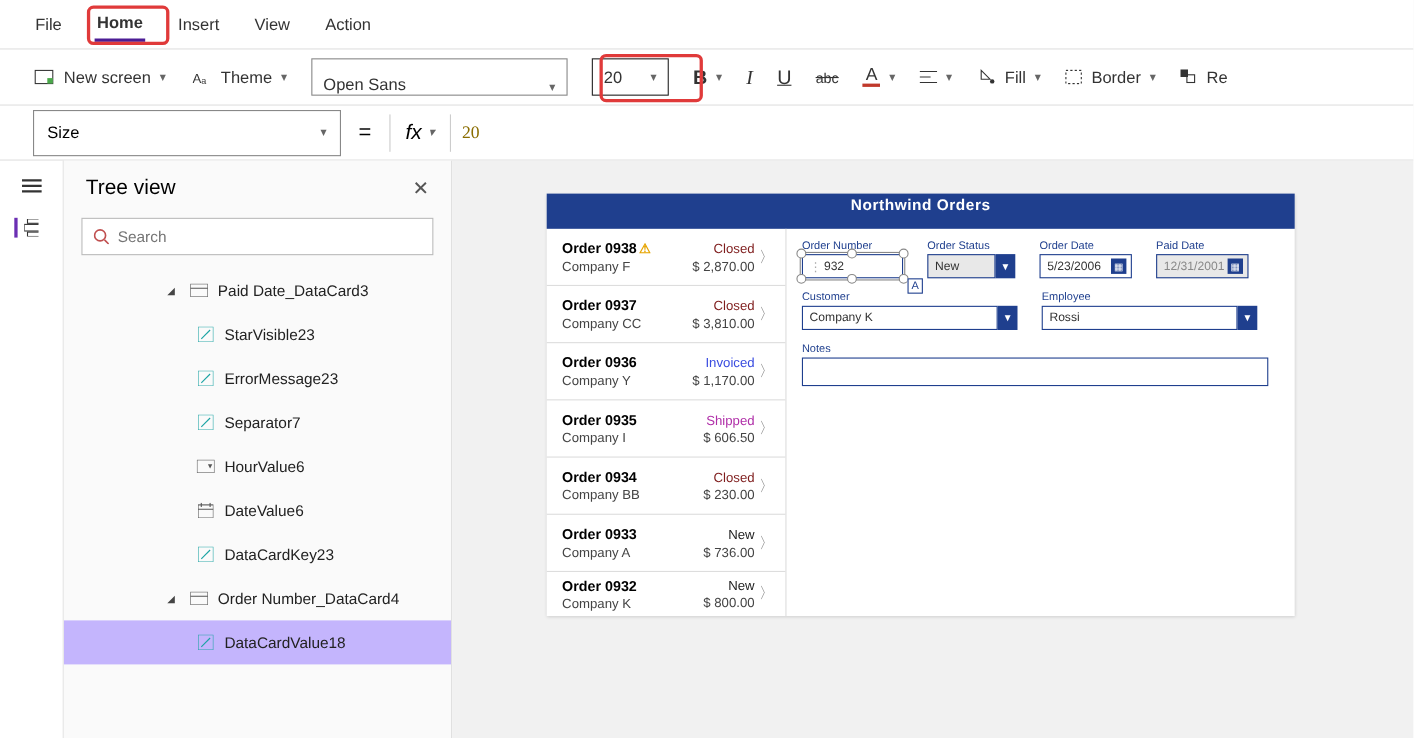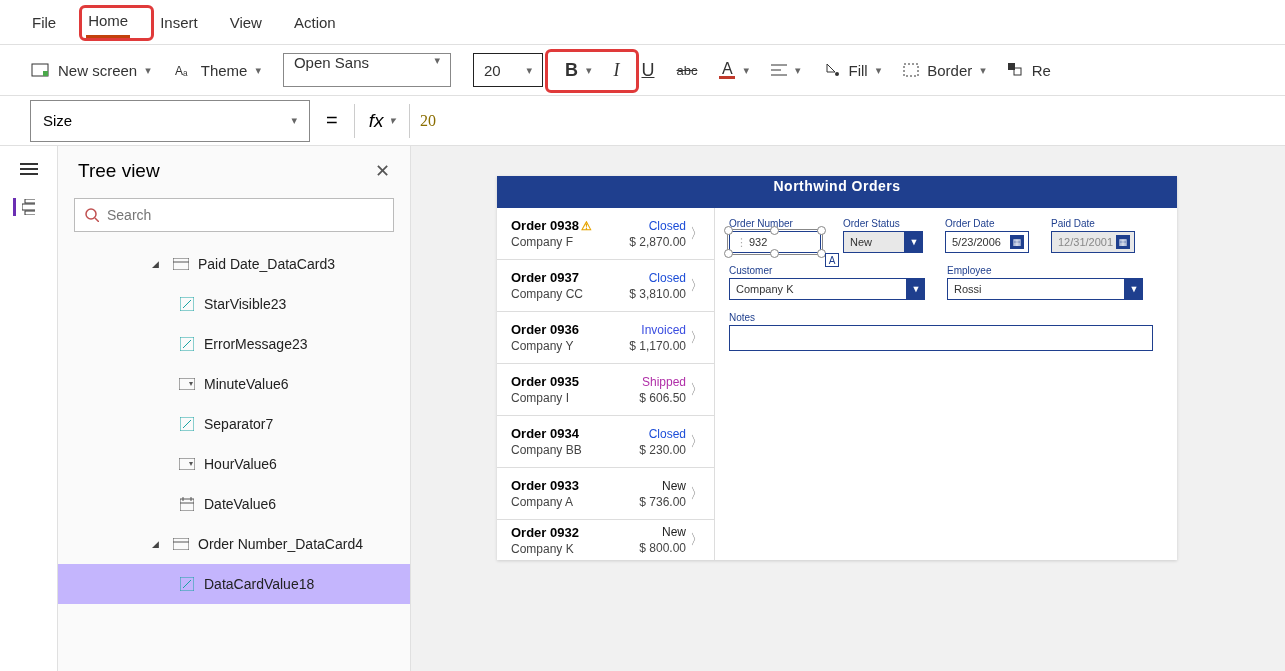--- a/index.html
+++ b/index.html
@@ -1,27 +1,27 @@
 <!DOCTYPE html>
 <html><head>
 <meta charset="utf-8">
 <style>
   * { box-sizing: border-box; margin: 0; padding: 0; font-family: "Segoe UI", Arial, sans-serif; }
   html, body { width: 1285px; height: 671px; overflow: hidden; background: #fff; }
 
   
   .menubar { display: flex; align-items: center; height: 44px; padding: 0 30px; font-size: 15px; color: #333; gap: 28px; }
   .menubar .item { cursor: pointer; padding: 6px 2px; }
-  .menubar .item.active { font-weight: 400; border-bottom: 3px solid #c2410c; }
+  .menubar .item.active { font-weight: 700; border-bottom: 3px solid #4c1d95; }
 
   
   .ribbon { display: flex; align-items: center; height: 52px; padding: 0 30px; border-top: 1px solid #e0e0e0; border-bottom: 1px solid #e0e0e0; gap: 22px; font-size: 15px; color: #333; }
   .rgroup { display: flex; align-items: center; gap: 8px; }
   .chev { font-size: 11px; color: #666; }
-  .font-select { width: 168px; height: 34px; border: 1px solid #888; display: flex; align-items: flex-start; justify-content: space-between; padding: 0 10px; }
+  .font-select { width: 233px; height: 34px; border: 1px solid #888; display: flex; align-items: flex-end; justify-content: space-between; padding: 0 10px; }
   .size-select { width: 70px; height: 34px; border: 1px solid #222; display: flex; align-items: center; justify-content: space-between; padding: 0 10px; }
   .ribbon-icon { width: 20px; display: inline-flex; justify-content: center; text-decoration: underline; }
 
   
   .formulabar { display: flex; align-items: center; height: 50px; padding: 0 30px; gap: 10px; border-bottom: 1px solid #e0e0e0; }
   .prop-select { width: 280px; height: 42px; border: 1px solid #888; display: flex; align-items: center; justify-content: space-between; padding: 0 12px; font-size: 15px; }
   .eq { font-size: 20px; padding: 0 6px; }
   .fx-box { display: flex; align-items: center; height: 34px; border-left: 1px solid #ccc; padding-left: 14px; gap: 6px; font-style: italic; font-family: Georgia, serif; }
   .fx-val { font-style: normal; font-family: "Segoe UI"; color: #8a6d00; padding-left: 10px; border-left: 1px solid #ccc; margin-left: 8px; height: 34px; display: flex; align-items: center; }
 
@@ -55,21 +55,21 @@
   .orderlist { width: 218px; border-right: 1px solid #ddd; }
   .orderrow { height: 52px; border-bottom: 1px solid #ddd; display: flex; align-items: center; padding: 0 10px 0 14px; font-size: 12px; position: relative; }
   .orderrow:last-child { border-bottom: none; height: 40px; }
   .orderrow .col1 { flex: 1; }
   .orderrow .col1 .oid { font-weight: 700; font-size: 13px; }
   .orderrow .col1 .comp { color: #444; margin-top: 2px; }
   .orderrow .col2 { width: 70px; text-align: right; }
   .orderrow .stat { font-size: 12px; }
   .orderrow .amt { color: #444; margin-top: 2px; }
   .orderrow .go { width: 18px; text-align: right; color: #888; font-size: 14px; }
-  .st-closed { color: #1d4ed8; }
+  .st-closed { color: #7f1d1d; }
   .st-invoiced { color: #3a4de0; }
   .st-shipped { color: #b02fa8; }
   .st-new { color: #222; }
   .warnicon { color: #e6a400; font-size: 12px; margin-left: 2px; }
 
   .form { flex: 1; padding: 10px 14px 16px; font-size: 10px; color: #1f3f8e; position: relative; }
   .formrow { display: flex; gap: 22px; margin-bottom: 12px; }
   .field { display: flex; flex-direction: column; gap: 2px; position: relative; }
   .flabel { font-size: 10px; color: #1f3f8e; }
   .finput { height: 22px; border: 1px solid #1f3f8e; background: #fff; font-size: 11px; padding: 0 6px; color: #333; display: flex; align-items: center; }
@@ -273,29 +273,20 @@
         <span class="nodeicon">
             <svg width="14" height="14">
               <rect x="0" y="0" width="14" height="14" fill="none" stroke="#1aa3a3"></rect>
               <line x1="3" y1="11" x2="11" y2="3" stroke="#1aa3a3"></line>
             </svg>
           </span>
         <span>ErrorMessage23</span>
       </div>
       <div class="treenode">
         <span class="nodeicon">
-            <svg width="16" height="12">
-              <rect x="0" y="0" width="16" height="12" fill="none" stroke="#555"></rect>
-              <path d="M10 4 L14 4 L12 8 Z" fill="#555"></path>
-            </svg>
-          </span>
-        <span>MinuteValue6</span>
-      </div>
-      <div class="treenode">
-        <span class="nodeicon">
             <svg width="14" height="14">
               <rect x="0" y="0" width="14" height="14" fill="none" stroke="#1aa3a3"></rect>
               <line x1="3" y1="11" x2="11" y2="3" stroke="#1aa3a3"></line>
             </svg>
           </span>
         <span>Separator7</span>
       </div>
       <div class="treenode">
         <span class="nodeicon">
             <svg width="16" height="12">
@@ -308,20 +299,29 @@
       <div class="treenode">
         <span class="nodeicon">
             <svg width="14" height="14">
               <rect x="0" y="2" width="14" height="12" fill="none" stroke="#555"></rect>
               <line x1="0" y1="6" x2="14" y2="6" stroke="#555"></line>
               <line x1="3" y1="0" x2="3" y2="4" stroke="#555"></line>
               <line x1="11" y1="0" x2="11" y2="4" stroke="#555"></line>
             </svg>
           </span>
         <span>DateValue6</span>
+      </div>
+      <div class="treenode">
+        <span class="nodeicon">
+            <svg width="14" height="14">
+              <rect x="0" y="0" width="14" height="14" fill="none" stroke="#1aa3a3"></rect>
+              <line x1="3" y1="11" x2="11" y2="3" stroke="#1aa3a3"></line>
+            </svg>
+          </span>
+        <span>DataCardKey23</span>
       </div>
       <div class="treenode card">
         <span class="toggle">◢</span>
         <span class="nodeicon">
             <svg width="16" height="12">
               <rect x="0" y="0" width="16" height="12" fill="none" stroke="#555"></rect>
               <line x1="0" y1="4" x2="16" y2="4" stroke="#555"></line>
             </svg>
           </span>
         <span>Order Number_DataCard4</span>

